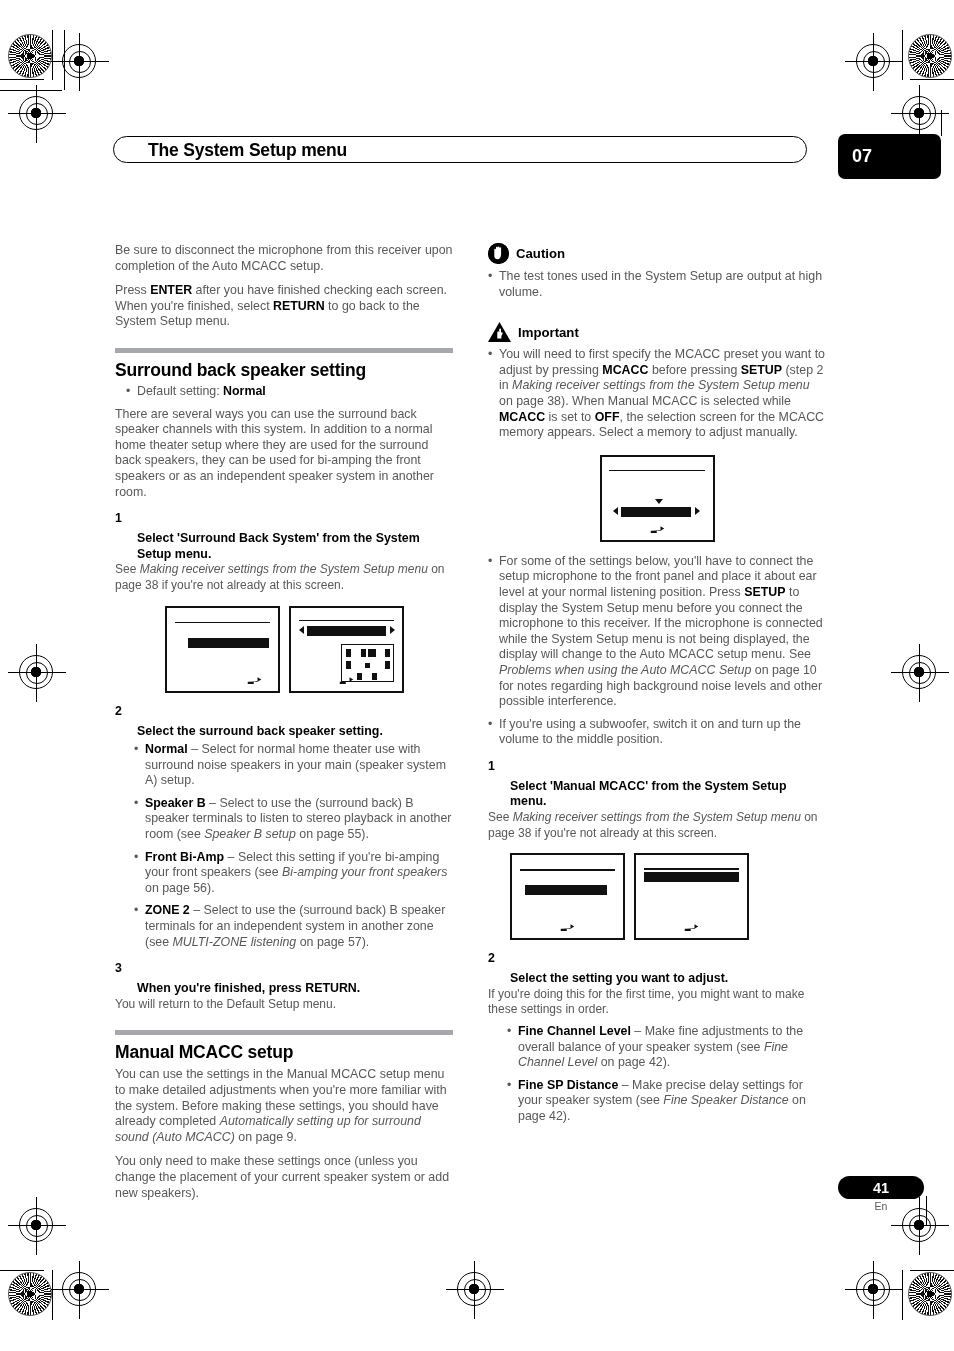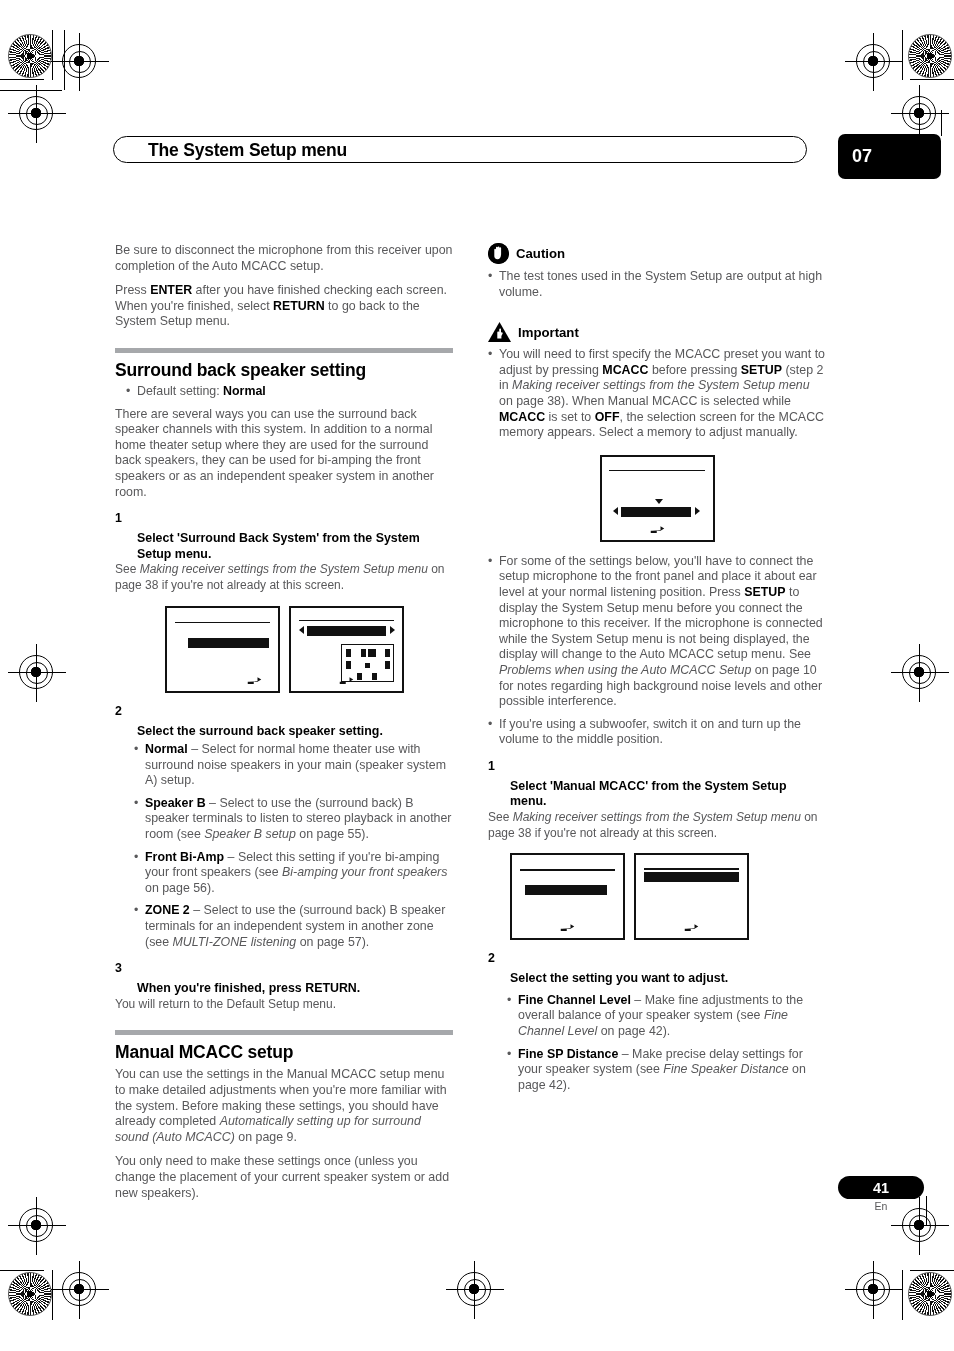--- a/index.html
+++ b/index.html
@@ -495,20 +495,21 @@
         <path d="M3 9 h11 v-5 l5 3 -5 3 z" fill="#111"></path>
         <path d="M1 10 h8 v3 h-8 z" fill="#111"></path>
       </svg>
     </div>
   </div>
 
   <div class="step">
     <span class="step-num">2</span>
     <span class="step-text">Select the setting you want to adjust.</span>
   </div>
+  <p class="step-body">If you're doing this for the first time, you might want to make these settings in order.</p>
 
   <div class="bullets bullet-indent" style="margin-top:6px;">
     <div class="bullet">
       <span class="bullet-dot">•</span>
       <span class="bullet-txt"><b>Fine Channel Level</b><span> – </span><span>Make fine adjustments to the overall balance of your speaker system (see </span><i>Fine Channel Level</i><span> on page 42).</span></span>
     </div>
     <div class="bullet last">
       <span class="bullet-dot">•</span>
       <span class="bullet-txt"><b>Fine SP Distance</b><span> – </span><span>Make precise delay settings for your speaker system (see </span><i>Fine Speaker Distance</i><span> on page 42).</span></span>
     </div>

